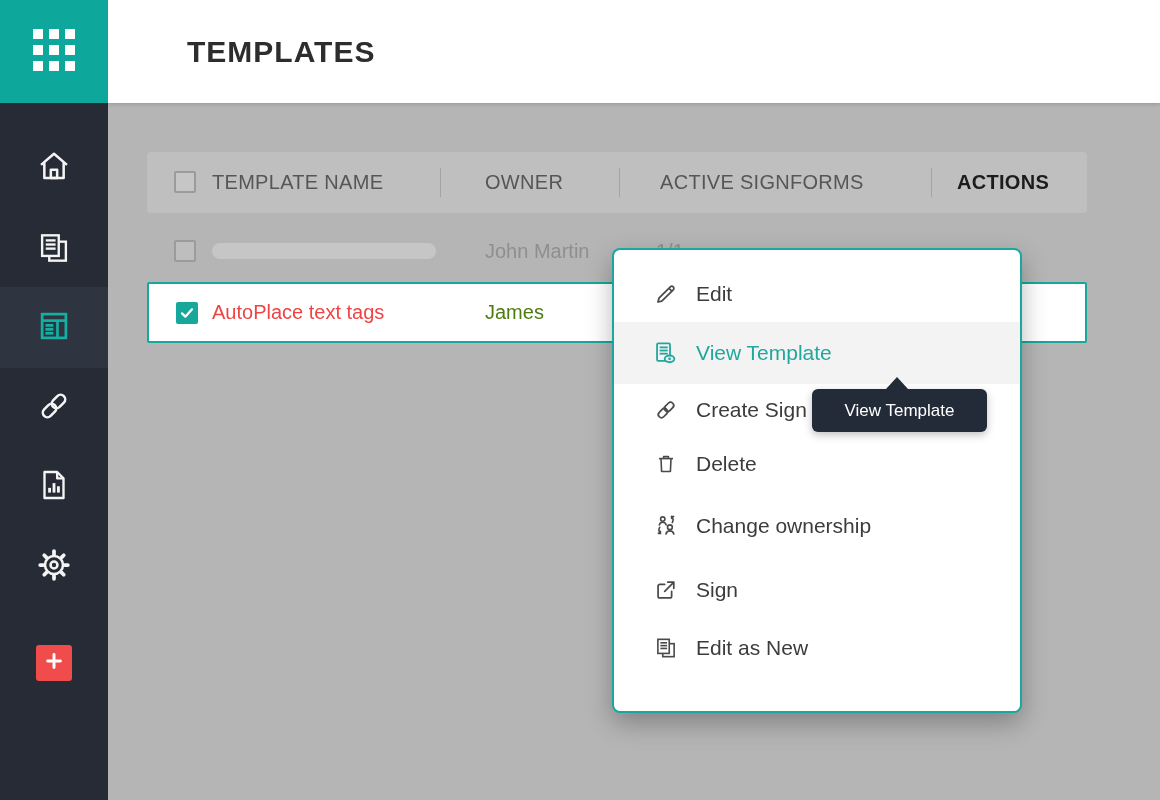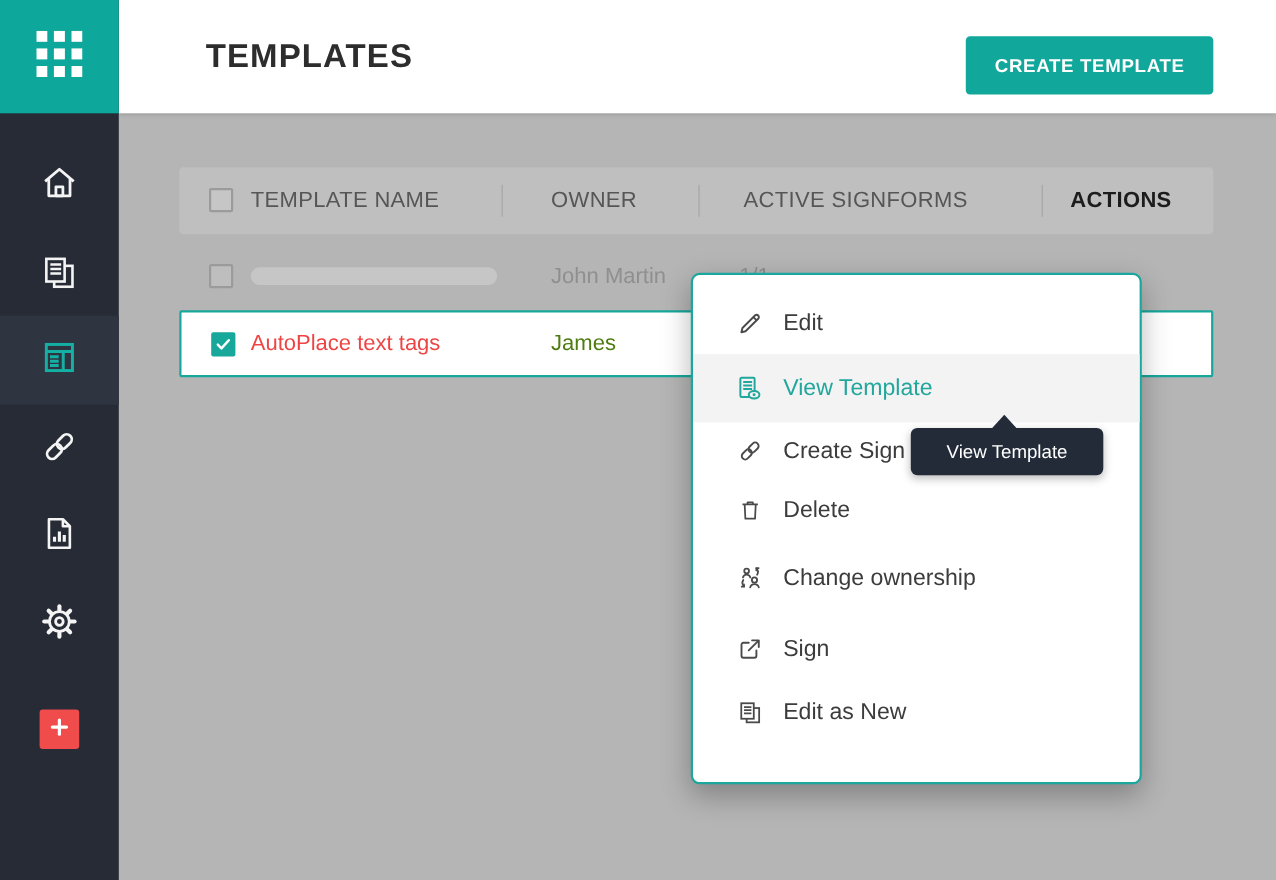--- a/index.html
+++ b/index.html
@@ -19,21 +19,21 @@
   
   .topbar { position:absolute; left:108px; top:0; width:1052px; height:103px; background:#ffffff;
     box-shadow:0 1px 4px rgba(0,0,0,.18); z-index:20; }
   .page-title { position:absolute; left:55px; top:0; height:103px; display:flex; align-items:center;
     font-size:30px; font-weight:600; letter-spacing:1px; color:#2d2d2d;margin-left:24px; }
   .create-btn { position:absolute; right:57px; top:33px; height:53px; padding:0 26px; background:#11a79a;
     border:none; border-radius:4px; color:#fff; font-size:17px; font-weight:bold; letter-spacing:.6px;
     font-family:inherit; cursor:pointer; display:flex; align-items:center; }
 
   
-  .main { position:absolute; left:108px; top:103px; width:1052px; height:697px; background:#b5b5b5; }
+  .main { position:absolute; left:92px; top:103px; width:1052px; height:697px; background:#b5b5b5; }
   .thead { position:absolute; left:55px; top:49px; width:940px; height:61px; background:#bfbfbf;
     border-radius:4px; }
   .col-label { position:absolute; top:0; height:61px; display:flex; align-items:center;
     font-size:20px; color:#565656; letter-spacing:.3px; white-space:nowrap; }
   .col-divider { position:absolute; top:16px; width:1px; height:29px; background:#a4a4a4; }
   .trow { position:absolute; left:55px; width:940px; height:60px;text-align:center; }
   .trow.selected { background:#fff; border:2px solid #17a79b; border-radius:2px; height:61px; }
   .cell { position:absolute; top:0; height:100%; display:flex; align-items:center;
     font-size:20px; white-space:nowrap; }
   .cb { position:absolute; left:27px; top:50%; margin-top:-11px; width:22px; height:22px;
@@ -167,21 +167,20 @@
       <svg width="22" height="22" viewBox="0 0 24 24" stroke="#fff" stroke-width="3.2" stroke-linecap="round">
         <line x1="12" y1="5" x2="12" y2="19"></line>
           <line x1="5" y1="12" x2="19" y2="12"></line>
       </svg>
     </span>
   </div>
 </div>
 
 <div class="topbar">
   <div class="page-title">TEMPLATES</div>
-  <button class="create-btn">CREATE TEMPLATE</button>
 </div>
 
 <div class="main">
 
   <div class="thead">
     <span class="cb" style="top:19px;margin-top:0"></span>
     <span class="col-label" style="left:65px">TEMPLATE NAME</span>
     <span class="col-divider" style="left:293px"></span>
     <span class="col-label" style="left:338px">OWNER</span>
     <span class="col-divider" style="left:472px"></span>

